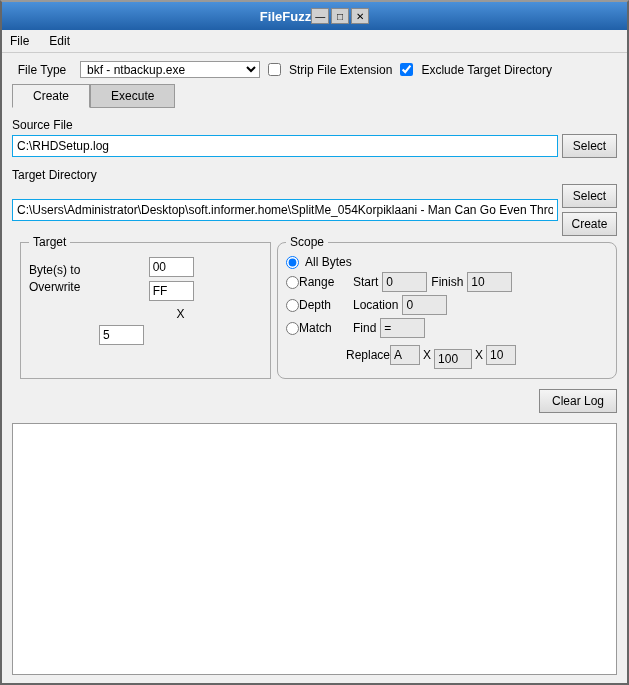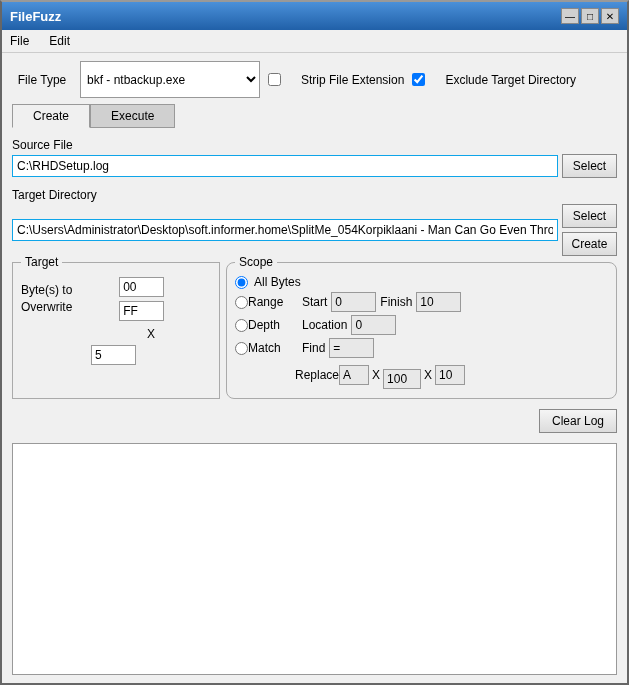--- a/index.html
+++ b/index.html
@@ -15,21 +15,21 @@
       border: 2px solid #666;
       border-top: 2px solid #999;
       display: flex;
       flex-direction: column;
     }
     .title-bar {
       background: linear-gradient(to bottom, #4a90d9, #2060a8);
       color: white;
       padding: 8px 8px;
       display: flex;
-      justify-content: space-between;
+      justify-content: center;
       align-items: center;
       height: 28px;
       flex-shrink: 0;
     }
     .title-bar-text {
       font-size: 13px;
       font-weight: bold;
     }
     .title-bar-buttons {
       display: flex;
@@ -73,31 +73,31 @@
       gap: 8px;
     }
     label {
       font-size: 12px;
     }
     .file-type-label {
       min-width: 60px;
       text-align: center;
     }
     select {
-      height: 37px;
+      height: 17px;
       font-size: 12px;
       border: 1px solid #999;
       background: white;
       padding: 0 2px;
       width: 180px;
     }
     .checkbox-row {
       display: flex;
       align-items: center;
-      gap: 20px;
+      gap: 8px;
       font-size: 12px;
     }
     .tabs {
       display: flex;
       gap: 0;
       flex-shrink: 0;
     }
     .tab {
       padding: 4px 20px;
       border: 1px solid #999;
@@ -159,21 +159,22 @@
     }
     .panel-title {
       position: absolute;
       top: -8px;
       left: 8px;
       background: #f0f0f0;
       padding: 0 4px;
       font-size: 12px;
     }
     .target-panel {
-      width: 208px;
+      width: 251px;
+      margin-left: 8px;
     }
     .scope-panel {
       flex: 1;
       border-radius: 8px;
     }
     .target-grid {
       display: grid;
       grid-template-columns: auto auto;
       gap: 4px 0;
       align-items: center;

